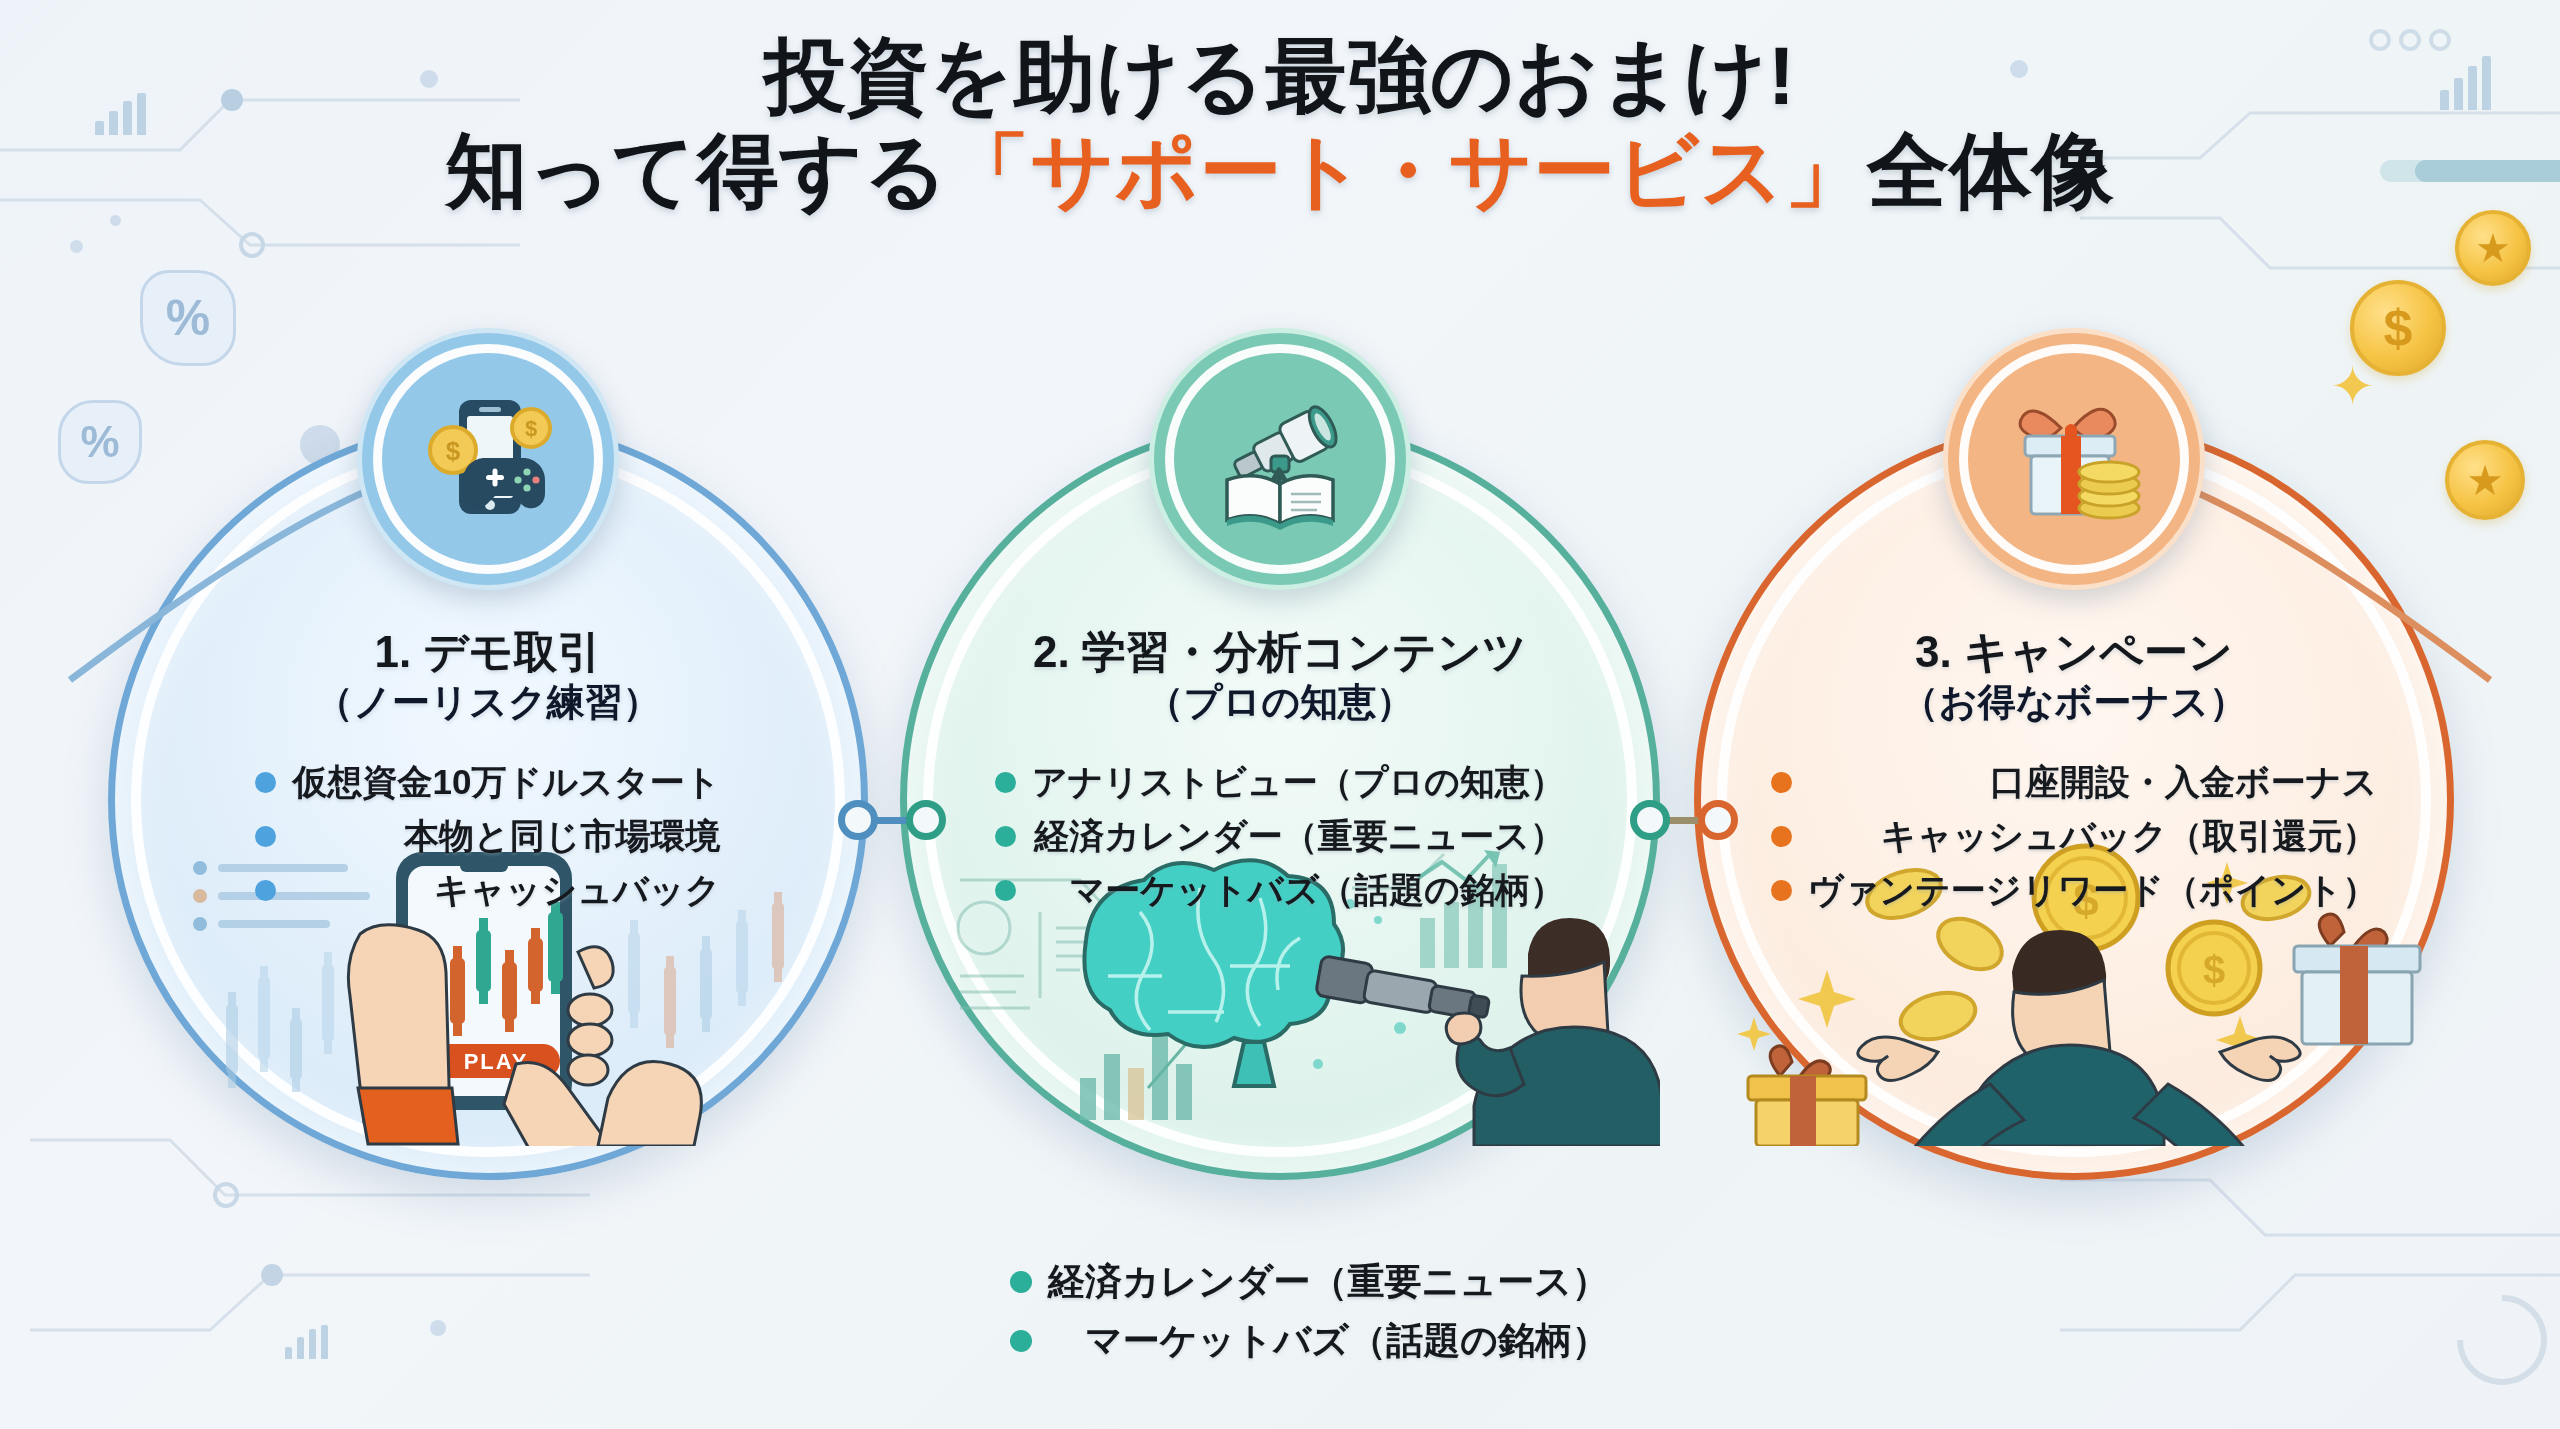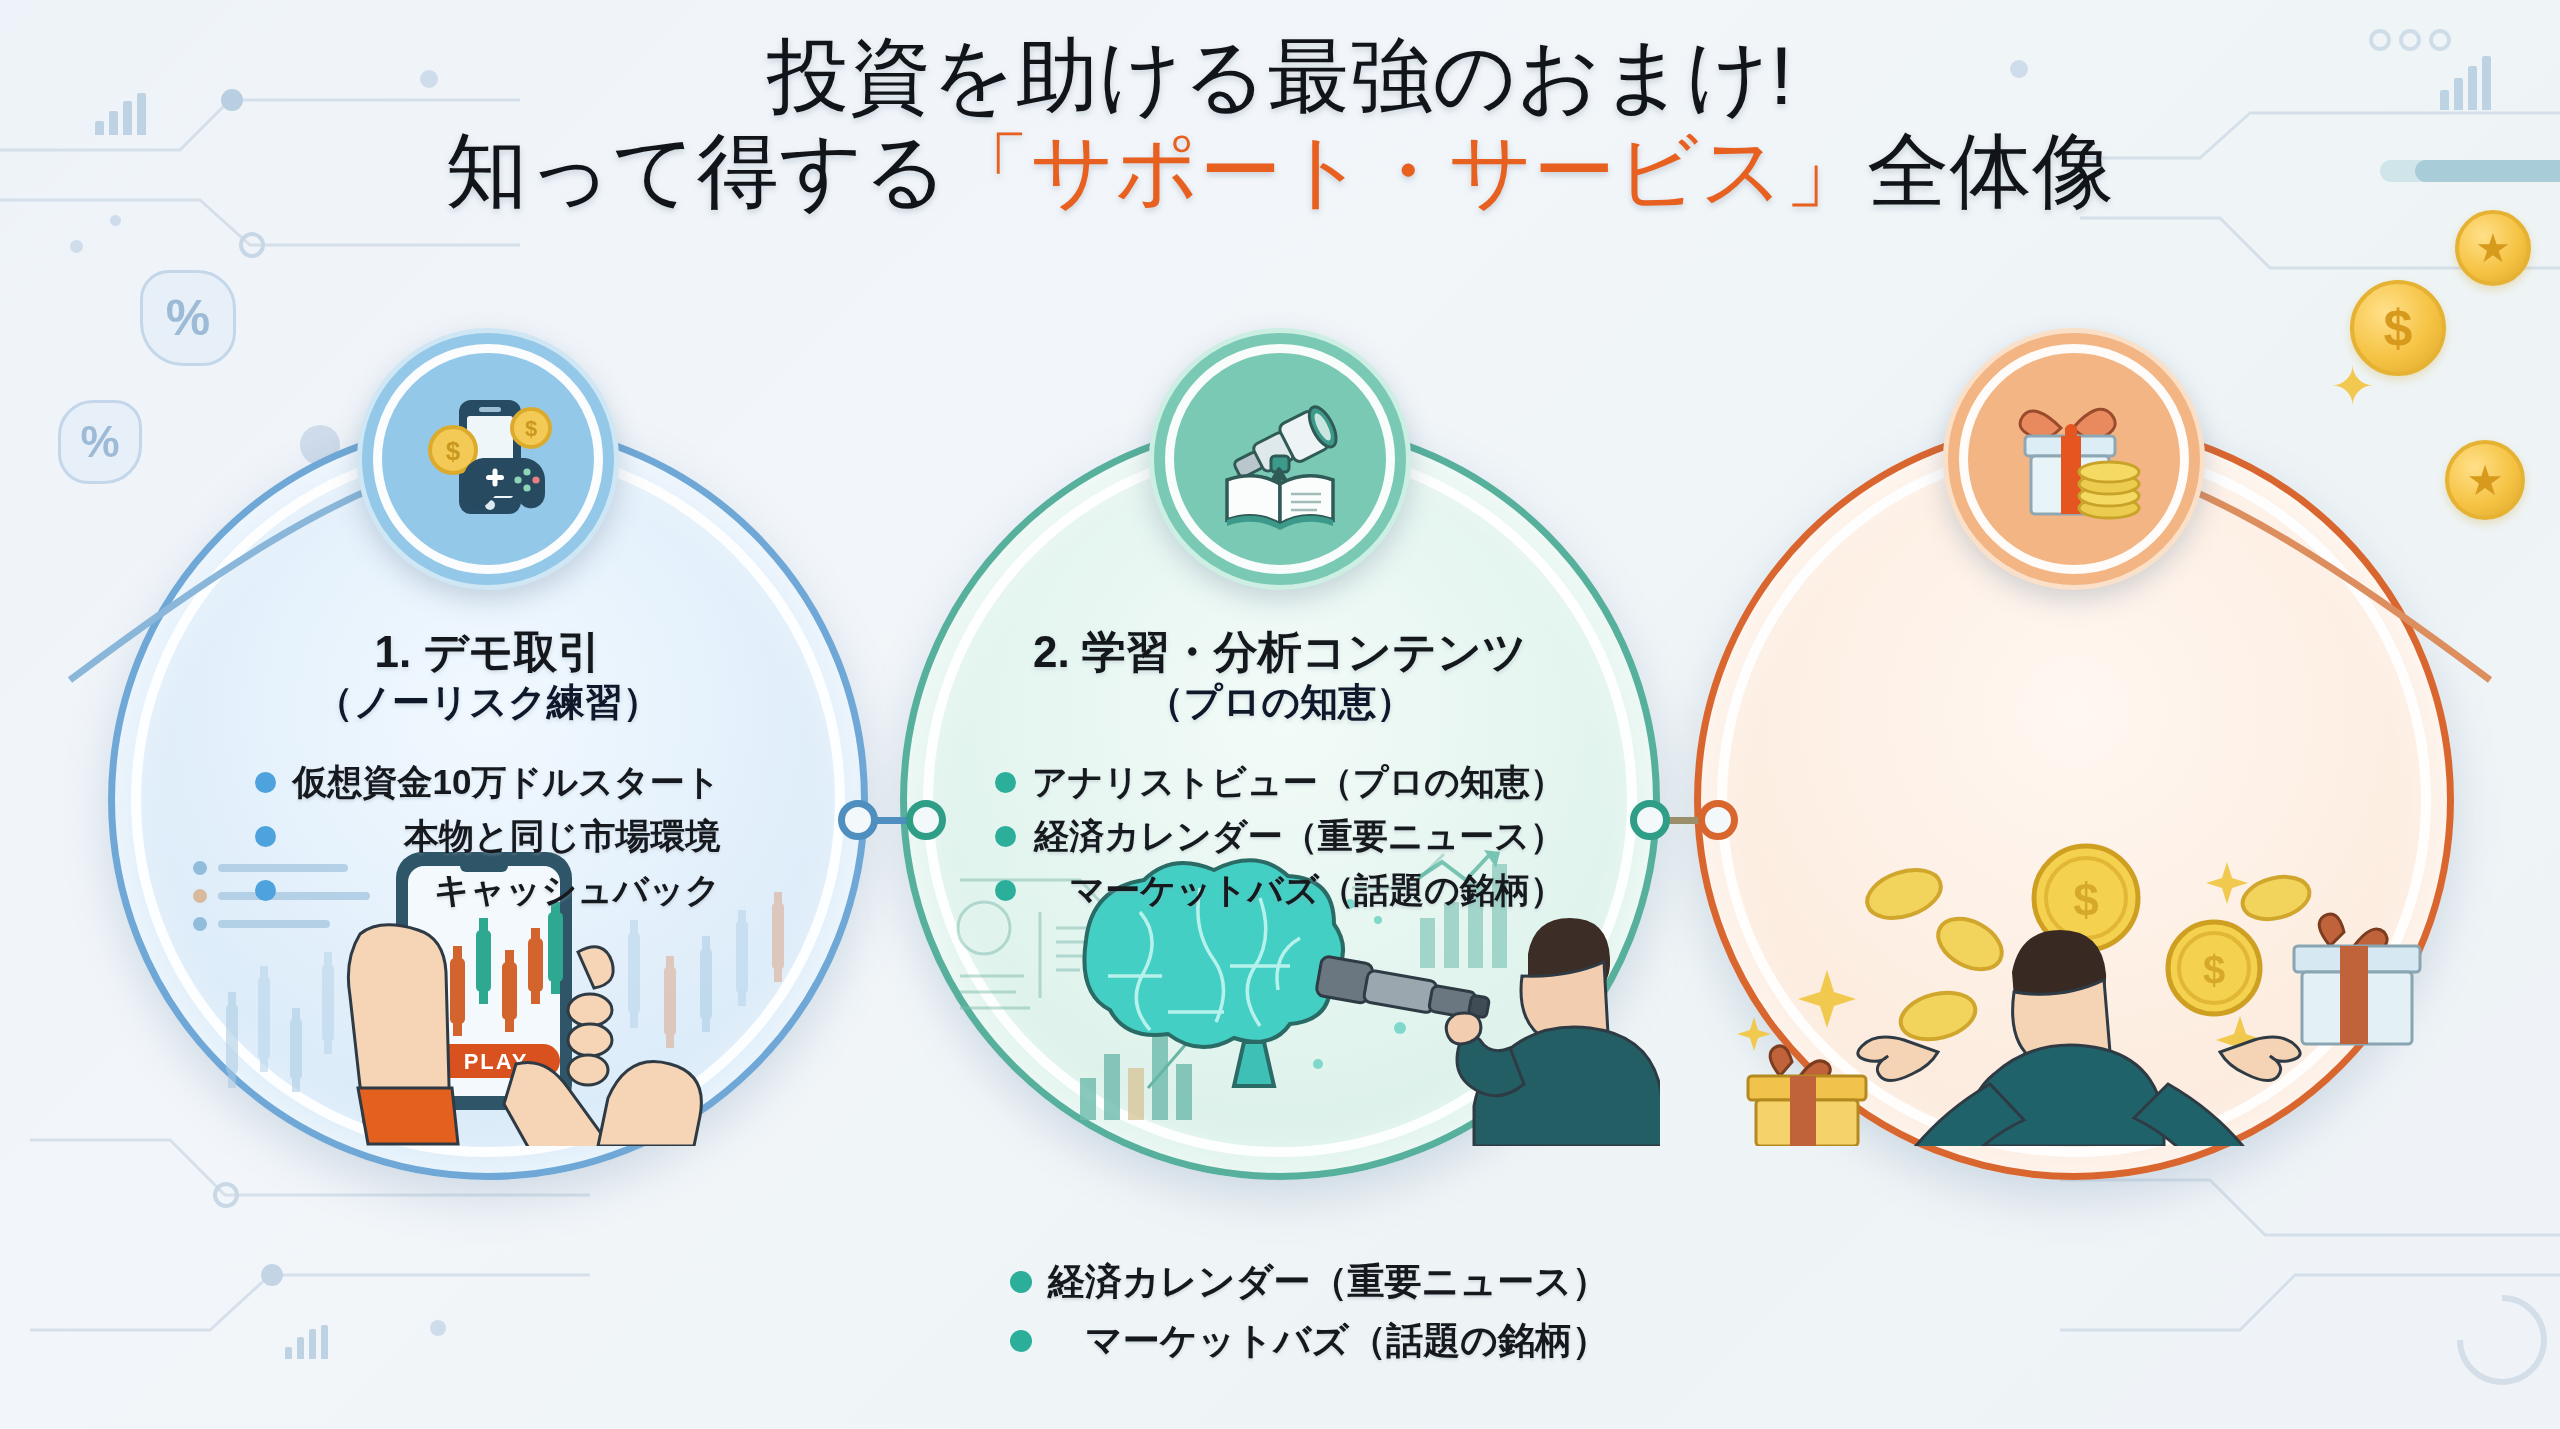--- a/index.html
+++ b/index.html
@@ -28,21 +28,21 @@
     border:4px solid #e6b234; display:flex; align-items:center; justify-content:center;
     color:#d79a1d; font-weight:700; box-shadow:0 4px 10px rgba(210,160,40,.28);
   }
   .spark{ position:absolute; color:#f3c851; }
 
   
   .title-wrap{
     position:absolute; left:0; right:0; top:28px; text-align:center; z-index:8;
   }
   .title-line{
-    font-weight:400; letter-spacing:.5px; color:#111418; line-height:1.16;
+    font-weight:700; letter-spacing:.5px; color:#111418; line-height:1.16;
     text-shadow:0 3px 6px rgba(120,140,160,.35);
   }
   .t1{ font-size:82px; }
   .t2{ font-size:82px; }
   .hl{ color:#e8601f; }
 
   
   .stage{ position:absolute; inset:0; z-index:5; }
   .pillar{ position:absolute; width:760px; height:760px; }
   .disc{
@@ -405,20 +405,38 @@
         <path d="M66 44 q6 -8 12 0 v10 h-12 z" fill="#e4551f"></path>
         <g>
           <ellipse cx="110" cy="124" rx="30" ry="10" fill="#eccc4f" stroke="#c9a329" stroke-width="3"></ellipse>
           <ellipse cx="110" cy="112" rx="30" ry="10" fill="#f4da63" stroke="#c9a329" stroke-width="3"></ellipse>
           <ellipse cx="110" cy="100" rx="30" ry="10" fill="#eccc4f" stroke="#c9a329" stroke-width="3"></ellipse>
           <ellipse cx="110" cy="88" rx="30" ry="10" fill="#f4da63" stroke="#c9a329" stroke-width="3"></ellipse>
         </g>
       </svg>
     </div>
 
+    <div class="card-text">
+      <div class="card-title">3. キャンペーン</div>
+      <div class="card-sub">（お得なボーナス）</div>
+      <div class="bullets">
+        <div class="bullet">
+            <span class="dot"></span>
+            <span class="txt">口座開設・入金ボーナス</span>
+          </div>
+        <div class="bullet">
+            <span class="dot"></span>
+            <span class="txt">キャッシュバック（取引還元）</span>
+          </div>
+        <div class="bullet">
+            <span class="dot"></span>
+            <span class="txt">ヴァンテージリワード（ポイント）</span>
+          </div>
+      </div>
+    </div>
 
     <div class="art">
       <svg width="760" height="330" viewBox="0 0 760 330">
         <g>
           <ellipse cx="210" cy="78" rx="38" ry="22" transform="rotate(-18 210 78)" fill="#f2d35c" stroke="#d0a72c" stroke-width="4"></ellipse>
           <ellipse cx="276" cy="128" rx="34" ry="22" transform="rotate(28 276 128)" fill="#f2d35c" stroke="#d0a72c" stroke-width="4"></ellipse>
           <ellipse cx="244" cy="200" rx="38" ry="22" transform="rotate(-14 244 200)" fill="#f2d35c" stroke="#d0a72c" stroke-width="4"></ellipse>
           <circle cx="392" cy="82" r="52" fill="#f4d14f" stroke="#cf9f22" stroke-width="5"></circle>
           <circle cx="392" cy="82" r="40" fill="none" stroke="#e2b735" stroke-width="4"></circle>
           <text x="392" y="100" font-size="46" font-weight="bold" fill="#d7a92a" text-anchor="middle" font-family="Liberation Sans, sans-serif">$</text>

